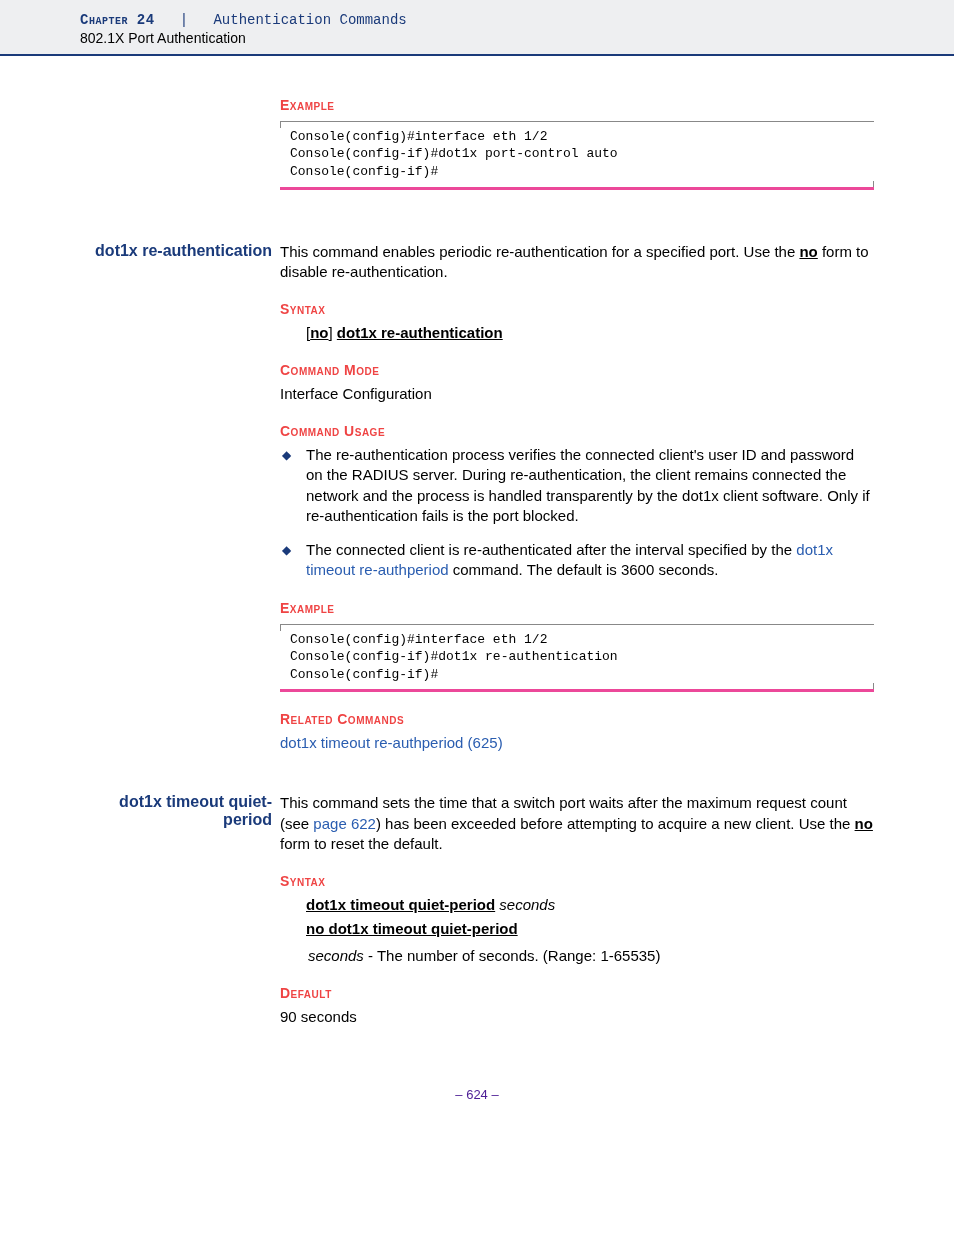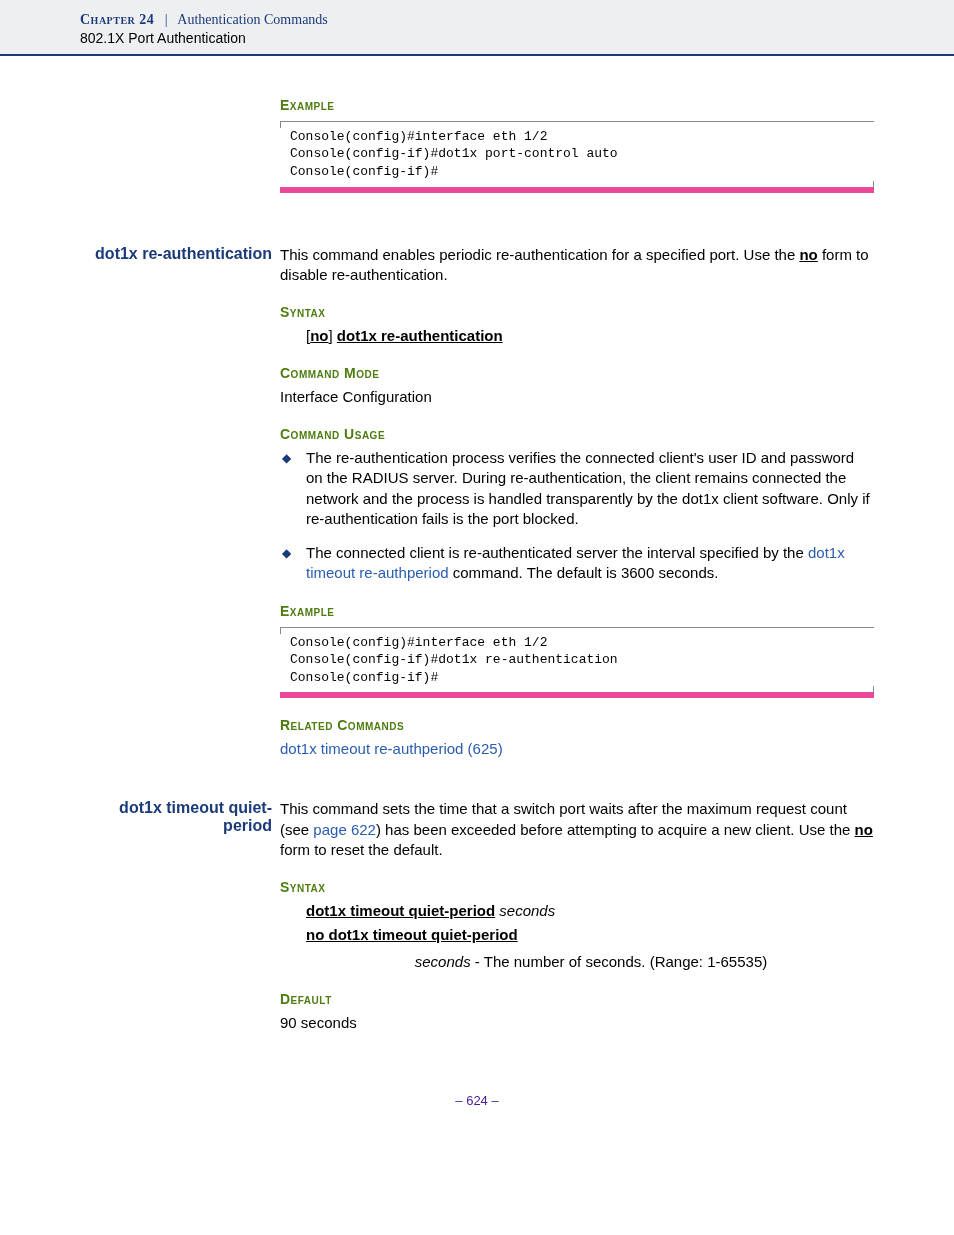--- a/index.html
+++ b/index.html
@@ -3,46 +3,46 @@
 <meta charset="utf-8">
 <style>
   * { box-sizing: border-box; margin: 0; padding: 0; }
   html, body { width: 954px; background: #fff; font-family: Verdana, Geneva, sans-serif; color: #000; }
   .header-bar {
     background: #eeeff1;
     border-bottom: 2px solid #1a3a7a;
     padding: 12px 0 8px 80px;
     font-size: 14px;
   }
-  .hdr-line1 { font-family: Liberation Serif, serif; }
+  .hdr-line1 { font-family: Liberation Mono, monospace; }
   .hdr-chapter { color: #1a3a7a; font-weight: bold; font-variant: small-caps; letter-spacing: 0.5px; }
   .hdr-sep { color: #1a3a7a; }
   .hdr-section { color: #1a3a7a; }
   .hdr-sub { color: #000; font-size: 14px; margin-top: 2px; }
   .page { padding: 40px 80px 40px 80px; }
   .entry { display: flex; margin-bottom: 40px; }
   .margin-col { width: 200px; flex-shrink: 0; text-align: right; padding-right: 8px; }
   .margin-heading { color: #1a3a7a; font-weight: bold; font-size: 16px; font-family: Verdana, sans-serif; }
   .body-col { flex: 1; font-size: 15px; line-height: 1.35; }
-  .sec-label { color: #4d7c0f; font-weight: bold; font-variant: small-caps; letter-spacing: 0.5px; font-size: 14px; margin-top: 18px; margin-bottom: 4px; display: block; }
+  .sec-label { color: #ef4444; font-weight: bold; font-variant: small-caps; letter-spacing: 0.5px; font-size: 14px; margin-top: 18px; margin-bottom: 4px; display: block; }
   .sec-label.first { margin-top: 0; }
   .codeblock {
     border-top: 1px solid #888;
-    border-bottom: 6px solid #ec4899;
+    border-bottom: 3px solid #ec4899;
     padding: 6px 10px;
     font-family: "Courier New", monospace;
     font-size: 13px;
     white-space: pre;
     margin: 6px 0 12px 0;
     position: relative;
   }
   .codeblock::before { content:""; position:absolute; top:0; left:0; width:6px; height:6px; border-left:1px solid #888; }
   .codeblock::after  { content:""; position:absolute; bottom:0; right:0; width:6px; height:6px; border-right:1px solid #888; }
   .syntax-line { margin-left: 26px; margin-top: 4px; margin-bottom: 4px; }
-  .param-line { margin-left: 28px; margin-top: 6px; text-align: center; }
+  .param-line { margin-left: 28px; margin-top: 6px; }
   ul.diamond { list-style: none; padding-left: 0; }
   ul.diamond li { position: relative; padding-left: 26px; margin-bottom: 14px; }
   ul.diamond li::before { content: "◆"; position: absolute; left: 2px; top: 2px; color: #1a3a7a; font-size: 12px; }
   .link { color: #2a5db0; }
   .bold { font-weight: bold; text-decoration: underline; }
   .ital { font-style: italic; }
   .footer { text-align: center; color: #4c1d95; font-size: 13px; margin-top: 60px; }
   .intro { margin-bottom: 4px; }
 </style>
 </head>
@@ -83,21 +83,21 @@
         <span>[</span><span class="bold">no</span><span>] </span><span class="bold">dot1x re-authentication</span>
       </p>
 
       <span class="sec-label">Command Mode</span>
       <p>Interface Configuration</p>
 
       <span class="sec-label">Command Usage</span>
       <ul class="diamond">
         <li>The re-authentication process verifies the connected client's user ID and password on the RADIUS server. During re-authentication, the client remains connected the network and the process is handled transparently by the dot1x client software. Only if re-authentication fails is the port blocked.</li>
         <li>
-          <span>The connected client is re-authenticated server the interval specified by the </span><span class="link">dot1x timeout re-authperiod</span><span> command. The default is 3600 seconds.</span>
+          <span>The connected client is re-authenticated after the interval specified by the </span><span class="link">dot1x timeout re-authperiod</span><span> command. The default is 3600 seconds.</span>
         </li>
       </ul>
 
       <span class="sec-label">Example</span>
       <div class="codeblock">Console(config)#interface eth 1/2
 Console(config-if)#dot1x re-authentication
 Console(config-if)#</div>
 
       <span class="sec-label">Related Commands</span>
       <p><span class="link">dot1x timeout re-authperiod (625)</span></p>

